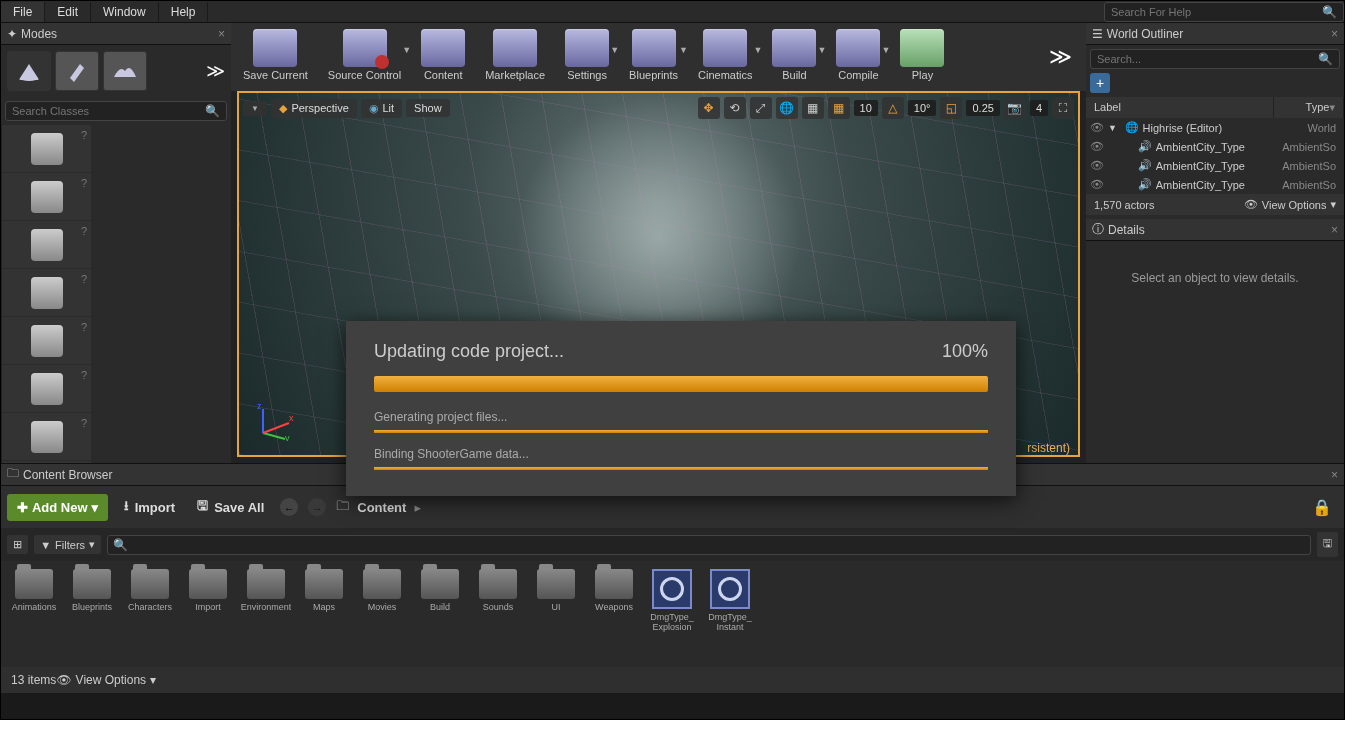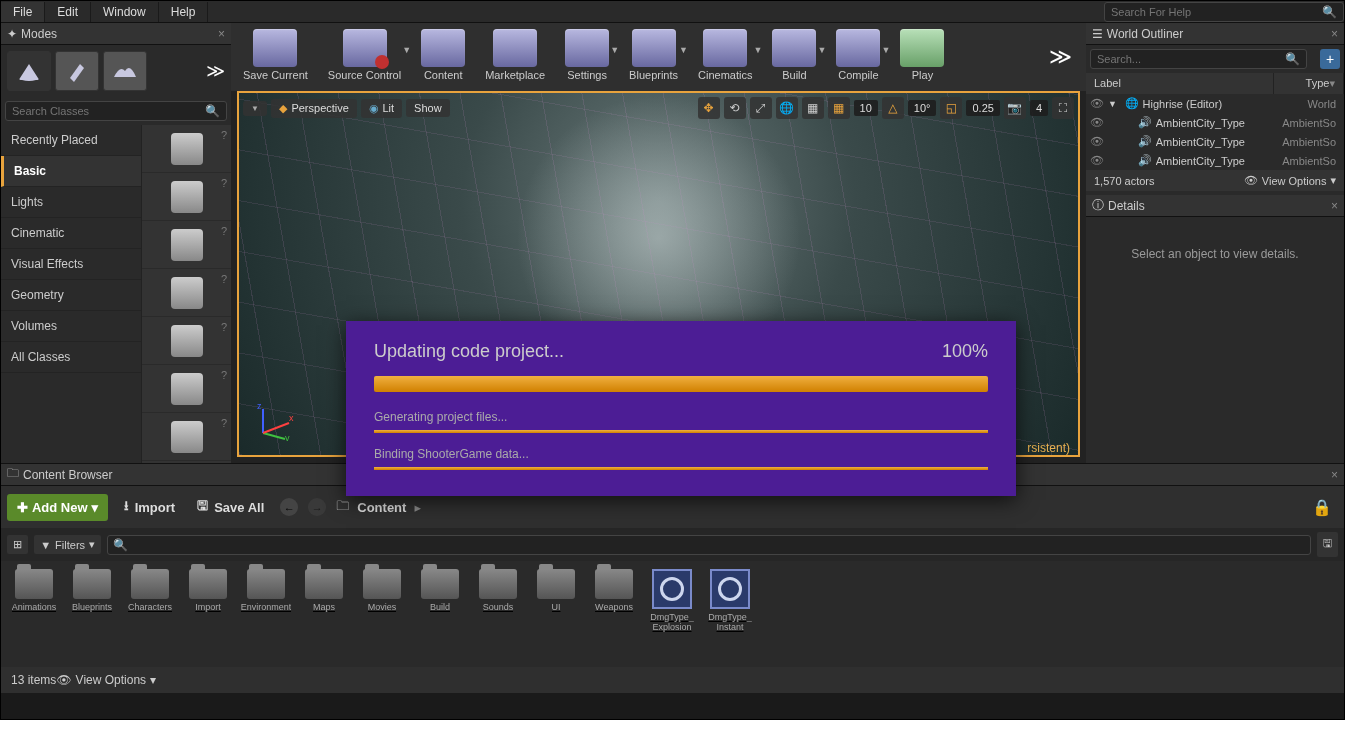--- a/index.html
+++ b/index.html
@@ -46,28 +46,28 @@
   repeating-linear-gradient(10deg, rgba(200,140,200,.12) 0 1px, transparent 1px 50px),
   radial-gradient(circle at 50% 40%, rgba(210,220,220,.5), transparent 30%);
 }
 .vp-topbar { position: absolute; top: 4px; left: 4px; right: 4px; display: flex; align-items: center; gap: 4px; font-size: 11px; }
 .pill { background: rgba(50,50,50,.85); color: #ddd; padding: 3px 8px; border-radius: 3px; display: flex; align-items: center; gap: 4px; }
 .pill .caret { font-size: 8px; color: #aaa; }
 .vp-topbar .spacer { flex: 1; }
 .iconbtn { width: 22px; height: 22px; background: rgba(50,50,50,.85); border-radius: 3px; display: flex; align-items: center; justify-content: center; color: #ccc; font-size: 12px; }
 .numbox { background: rgba(30,30,30,.9); color: #ddd; padding: 2px 6px; font-size: 11px; border-radius: 2px; }
 .axis-gizmo { position: absolute; left: 16px; bottom: 14px; width: 40px; height: 40px; }
-.progress-dlg { position: absolute; left: 345px; top: 320px; width: 670px; background: #4c1d95; padding: 20px 28px 26px 28px; box-shadow: 0 4px 20px rgba(0,0,0,.7); color: #ccc; z-index: 50; }
+.progress-dlg { position: absolute; left: 345px; top: 320px; width: 670px; background: #404040; padding: 20px 28px 26px 28px; box-shadow: 0 4px 20px rgba(0,0,0,.7); color: #ccc; z-index: 50; }
 .progress-dlg .hrow { display: flex; justify-content: space-between; font-size: 18px; margin-bottom: 14px; }
 .progress-dlg .bar { height: 16px; background: linear-gradient(#f0b040,#d08000); border-radius: 2px; margin-bottom: 18px; }
 .progress-dlg .sub { font-size: 12px; color: #aaa; margin-top: 6px; }
 .progress-dlg .thin { height: 3px; background: linear-gradient(#f0b040,#d08000); margin: 6px 0 14px 0; }
 .persistent { position: absolute; right: 8px; bottom: 0; color: #e8b050; font-size: 12px; }
 .right-col { width: 258px; background: #2a2a2a; display: flex; flex-direction: column; }
-.outliner-search { padding: 4px; display: flex; gap: 13px; }
+.outliner-search { padding: 4px; display: flex; gap: 4px; flex-direction: column; }
 .outliner-search .addicon { width: 20px; height: 20px; background: #3a6a9a; border-radius: 3px; color: #fff; font-size: 14px; display: flex; align-items: center; justify-content: center; }
 .outliner-head { display: flex; background: #333; font-size: 11px; color: #ccc; }
 .outliner-head div { padding: 4px 8px; border-right: 1px solid #222; }
 .outliner-rows { font-size: 11px; color: #ccc; }
 .orow { display: flex; align-items: center; padding: 3px 4px; gap: 4px; }
 .orow .eye { color: #888; font-size: 11px; }
 .orow .tri { color: #ccc; font-size: 9px; }
 .orow .type { margin-left: auto; color: #888; padding-right: 4px; }
 .orow .name { white-space: nowrap; overflow: hidden; text-overflow: ellipsis; }
 .outliner-foot { display: flex; justify-content: space-between; align-items: center; padding: 4px 8px; font-size: 11px; color: #ccc; background: #333; }
@@ -77,21 +77,21 @@
 .cb-bar { display: flex; align-items: center; padding: 6px; gap: 10px; background: #2f2f2f; }
 .addnew { background: #5a8a2a; color: #fff; padding: 6px 10px; font-size: 13px; font-weight: 600; border-radius: 3px; display: flex; align-items: center; gap: 4px; }
 .cb-btn { color: #ddd; font-size: 13px; font-weight: 600; display: flex; align-items: center; gap: 6px; padding: 4px 6px; }
 .cb-path { display: flex; align-items: center; gap: 8px; color: #ddd; font-size: 13px; }
 .navarr { width: 18px; height: 18px; background: #444; border-radius: 9px; display: flex; align-items: center; justify-content: center; font-size: 11px; }
 .lock { margin-left: auto; color: #888; padding-right: 6px; }
 .cb-filter { display: flex; align-items: center; padding: 4px 6px; gap: 6px; background: #262626; }
 .cb-filter .fbtn { color: #ccc; font-size: 11px; padding: 3px 6px; background: #333; border-radius: 2px; display: flex; gap: 4px; align-items: center; }
 .cb-filter .searchbox { flex: 1; }
 .cb-grid { flex: 1; display: flex; gap: 8px; padding: 8px; align-items: flex-start; overflow: hidden; }
-.folder-item { display: flex; flex-direction: column; align-items: center; width: 50px; gap: 4px; text-decoration: underline; }
+.folder-item { display: flex; flex-direction: column; align-items: center; width: 50px; gap: 4px; }
 .folder-ico { width: 38px; height: 30px; background: linear-gradient(#888,#555); border-radius: 3px; position: relative; }
 .folder-ico::before { content: ""; position: absolute; top: -5px; left: 2px; width: 14px; height: 6px; background: #888; border-radius: 2px 2px 0 0; }
 .asset-ico { width: 40px; height: 40px; background: #2a3a6a; border: 2px solid #7a8aca; display: flex; align-items: center; justify-content: center; }
 .asset-ico .ring { width: 24px; height: 24px; border: 3px solid #cdd6ee; border-radius: 50%; }
 .folder-lbl { font-size: 9px; color: #aaa; text-align: center; line-height: 1.1; height: 20px; overflow: hidden; }
 .cb-foot { display: flex; align-items: center; padding: 6px 10px; font-size: 12px; color: #ccc; background: #2f2f2f; }
 .svg-ico { fill: #c8c8e0; }
 .green-ring { width: 28px; height: 28px; border: 3px solid #3aff3a; border-radius: 50%; display: flex; align-items: center; justify-content: center; background: #1a3a1a; box-shadow: 0 0 6px #3aff3a; }
 </style>
 </head>
@@ -137,30 +137,20 @@
               <path class="svg-ico" d="M2 16 Q8 4 13 10 Q18 2 24 16 Z"></path>
             </svg>
           </div>
         <span class="arrow">≫</span>
       </div>
       <div class="searchbox" style="margin:4px;">
         <input placeholder="Search Classes" style="">
         <span class="mag">🔍</span>
       </div>
       <div class="place-row" style="flex:1;overflow:hidden;">
-        <div class="place-cats" id="place-cats">
-            <div class="place-cat">Recently Placed</div>
-            <div class="place-cat sel">Basic</div>
-            <div class="place-cat">Lights</div>
-            <div class="place-cat">Cinematic</div>
-            <div class="place-cat">Visual Effects</div>
-            <div class="place-cat">Geometry</div>
-            <div class="place-cat">Volumes</div>
-            <div class="place-cat">All Classes</div>
-          </div>
         <div class="place-items" id="place-items">
             <div class="place-item">
               <div class="ico"></div>
               <span class="q">?</span>
             </div>
             <div class="place-item">
               <div class="ico"></div>
               <span class="q">?</span>
             </div>
             <div class="place-item">

